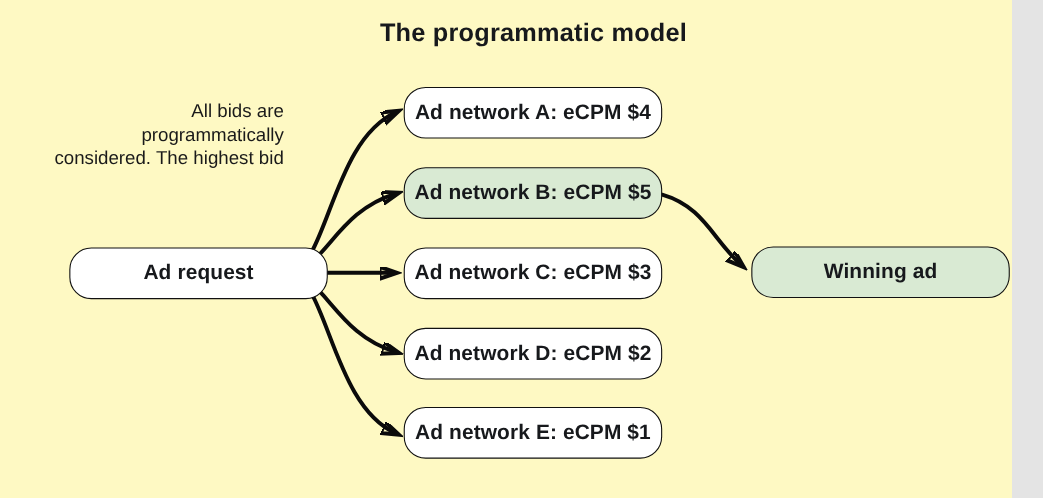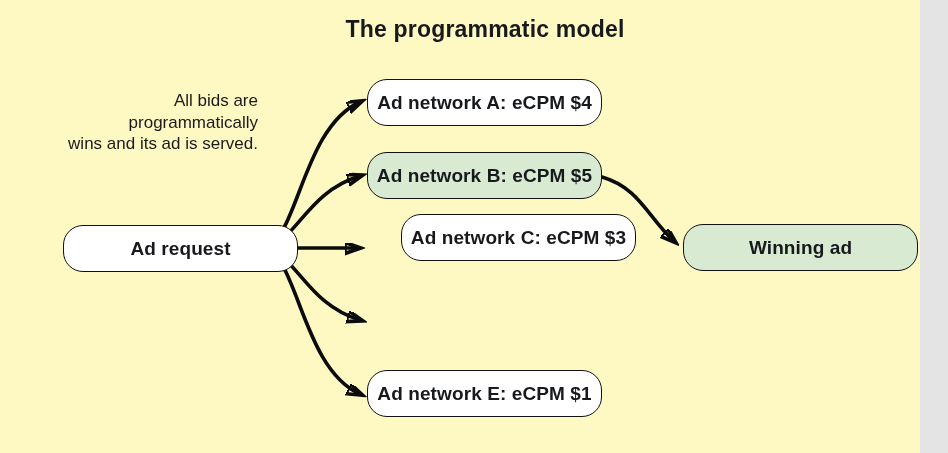--- a/index.html
+++ b/index.html
@@ -51,21 +51,21 @@
     justify-content: center;
     font-size: 19px;
     font-weight: bold;
     letter-spacing: 0.1px;
     color: #17191c;
   }
   .node.green { background: #d9ead3; }
   .node-request { left: 39px;  top: 225px; margin-left: 24px; }
   .node-a       { left: 367px; top: 79px;  }
   .node-b       { left: 367px; top: 152px; }
-  .node-c       { left: 367px; top: 214px; margin-left: 34px; }
+  .node-c       { left: 367px; top: 225px; }
   .node-d       { left: 367px; top: 298px; }
   .node-e       { left: 367px; top: 370px; justify-content: center; }
   .node-winner  { left: 683px; top: 224px; text-align: right; }
   svg.arrows {
     position: absolute;
     left: 0;
     top: 0;
     pointer-events: none;
   }
   svg.arrows path {
@@ -91,39 +91,42 @@
     <path d="M264,248 L358,248" marker-end="url(#ah)"></path>
     <path d="M264,248 C296,253 306,304 360,320" marker-end="url(#ah)"></path>
     <path d="M264,248 C298,256 302,368 360,394" marker-end="url(#ah)"></path>
     <path d="M602,177 C640,188 648,218 674,241" marker-end="url(#ah)"></path>
   </svg>
 
   <div class="title">The programmatic model</div>
 
   <div class="caption">
     <span>All bids are programmatically</span>
-    <span>wins and its ad is served.</span>
+    <span>considered. The highest bid</span>
   </div>
 
   <div class="node node-request">
     <span>Ad request</span>
   </div>
 
   <div class="node node-a">
     <span>Ad network A: eCPM $4</span>
   </div>
 
   <div class="node node-b green">
     <span>Ad network B: eCPM $5</span>
   </div>
 
   <div class="node node-c">
     <span>Ad network C: eCPM $3</span>
   </div>
 
+  <div class="node node-d">
+    <span>Ad network D: eCPM $2</span>
+  </div>
 
   <div class="node node-e">
     <span>Ad network E: eCPM $1</span>
   </div>
 
   <div class="node node-winner green">
     <span>Winning ad</span>
   </div>
 
 </div>

